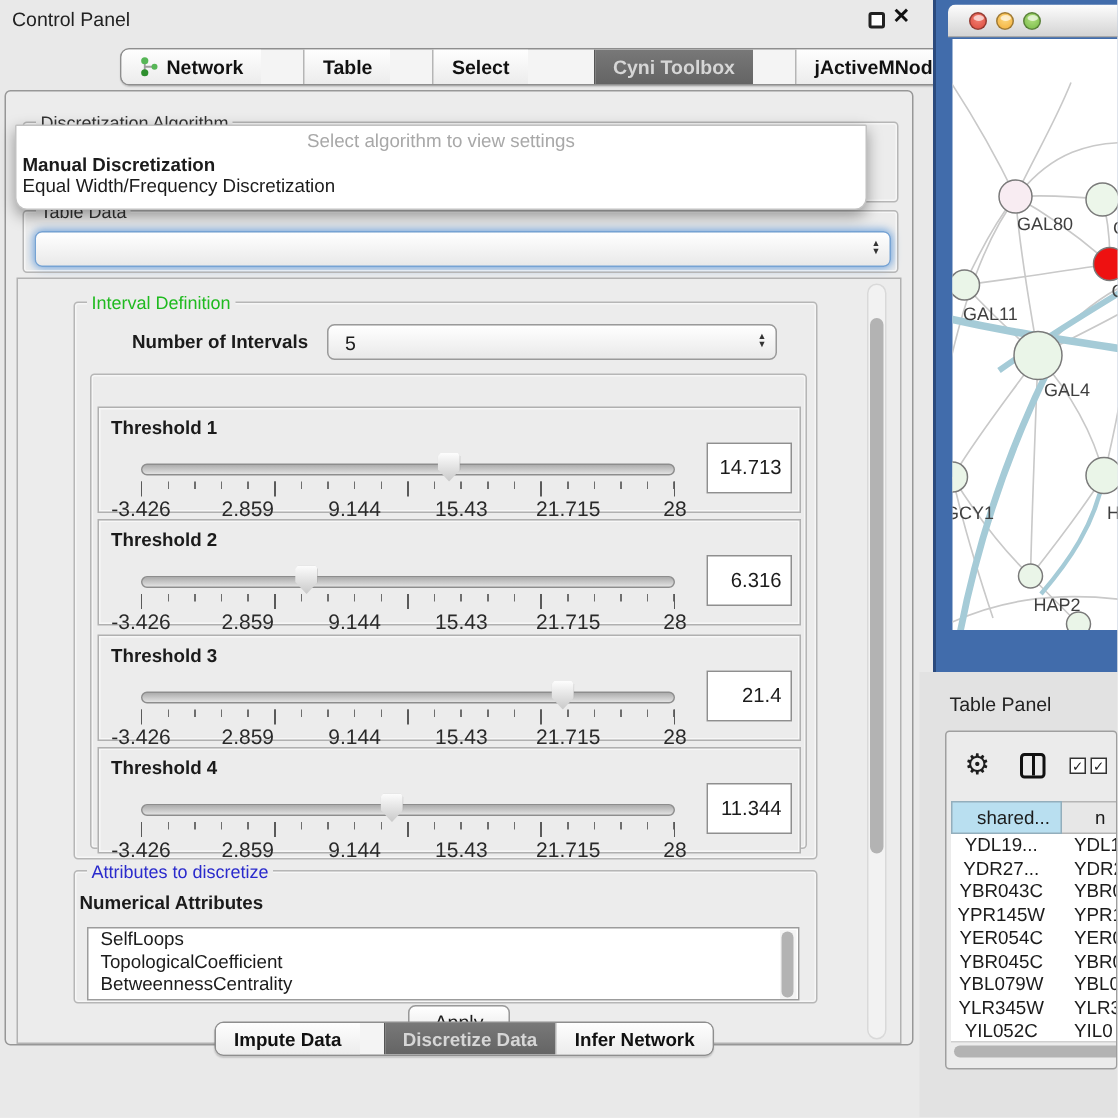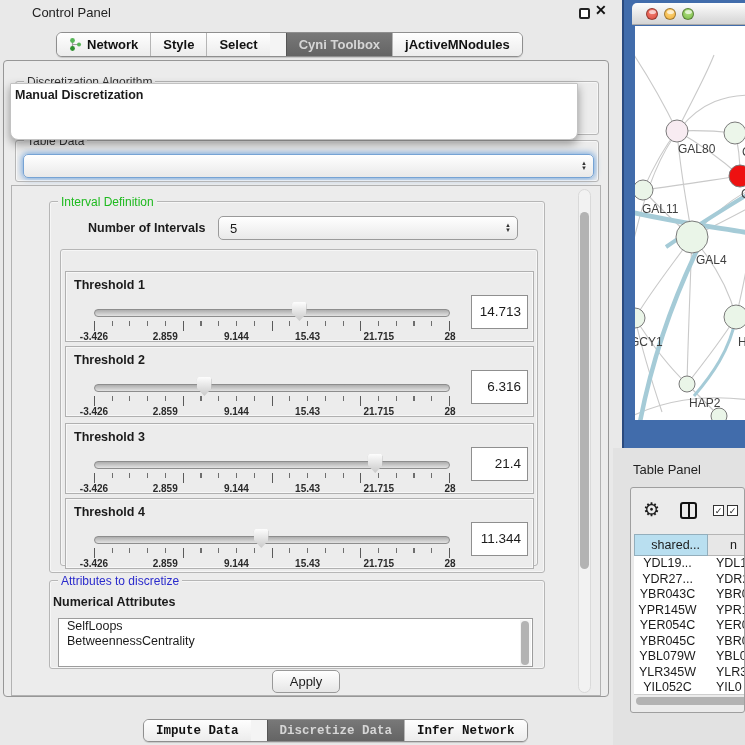--- a/index.html
+++ b/index.html
@@ -3,31 +3,31 @@
 <meta charset="utf-8">
 <style>
   * { margin:0; padding:0; box-sizing:border-box; }
   html,body { width:745px; height:745px; overflow:hidden; }
   body { font-family:"Liberation Sans", sans-serif; background:#e9e9e9; position:relative; color:#1b1b1b; }
   .abs { position:absolute; }
 
   
   #control-panel { left:0; top:0; width:613px; height:745px; background:#e9e9e9; }
   #cp-titlebar { left:0; top:0; width:613px; height:26px; }
-  #cp-title { left:8px; top:5px; font-size:13px; color:#222;margin-left:24px; }
+  #cp-title { left:8px; top:5px; font-size:13px; color:#222; }
   #btn-float { left:579px; top:8px; width:11px; height:11px; border:2px solid #222; border-radius:2px; background:#fff; }
   #btn-close { left:595px; top:2px; font-size:14px; font-weight:bold; color:#111; }
 
   
   .seg-row { height:25px; display:flex; border:1px solid #8e8e8e; border-radius:6px; overflow:hidden; background:#f4f4f4; box-shadow:0 1px 1px rgba(0,0,0,.15); }
   .seg { display:flex; align-items:center; justify-content:center; gap:5px; font-size:13px; font-weight:bold; padding:0 12px; background:linear-gradient(#fefefe,#ececec); color:#111; border-left:1px solid #b5b5b5; white-space:nowrap; }
   .seg:first-child { border-left:none; }
   .seg.dark { background:linear-gradient(#787878,#646464); color:#d6d6d6; border-left:1px solid #555;margin-left:16px; }
-  #tabs-top { left:56px; top:32px; }
-  #tabs-bottom { left:143px; top:719px; height:23px;font-family:Liberation Mono, monospace; }
+  #tabs-top { left:80px; top:32px;gap:28px; }
+  #tabs-bottom { left:143px; top:681px; height:23px; }
   #tabs-bottom .seg { font-size:12.5px; }
 
   
   #content-panel { left:3px; top:60px; width:606px; height:637px; background:#ececec; border:1px solid #979797; border-radius:4px; }
 
   .groupbox { position:absolute; border:1px solid #b6b6b6; border-radius:3px; box-shadow:inset 0 0 0 1px rgba(255,255,255,.55); }
   .legend { position:absolute; top:-7px; left:8px; background:#ececec; padding:0 3px; font-size:12px; white-space:nowrap; }
 
   
   .combo { position:absolute; background:linear-gradient(#ffffff,#e9e9e9); border:1px solid #9a9a9a; border-radius:5px; font-size:13px; display:flex; align-items:center; }
@@ -54,21 +54,21 @@
   #thresh-group { left:10px; top:47px; width:478px; height:317px; }
 
   .thresh-panel { position:absolute; left:4px; width:469px; height:71px; background:#ececec; border:1px solid #b0b0b0; box-shadow:inset 0 0 0 1px rgba(255,255,255,.6); }
   .thresh-label { position:absolute; left:8px; top:6px; font-size:12.5px; font-weight:bold; }
   .slider-zone { position:absolute; left:28px; top:36px; width:356px; height:32px; }
   .slider-track { position:absolute; left:0; top:1px; width:356px; height:8px; background:linear-gradient(#adadad,#e2e2e2); border:1px solid #8d8d8d; border-radius:4px; }
   .slider-thumb { position:absolute; top:-6px; width:15px; height:19px; transform:translateX(-50%); background:linear-gradient(#fdfdfd,#c9c9c9); clip-path:polygon(12% 0,88% 0,100% 12%,100% 58%,50% 100%,0 58%,0 12%); filter:drop-shadow(0 0 1px #777); z-index:5; }
   .ticks-minor { position:absolute; left:0; top:13px; width:357px; height:5px; background:repeating-linear-gradient(to right,#6e6e6e 0 1px,transparent 1px 17.75px); }
   .ticks-major { position:absolute; left:0; top:13px; width:357px; height:10px; background:repeating-linear-gradient(to right,#5a5a5a 0 1px,transparent 1px 88.75px); }
   .scale-row { position:absolute; left:0; top:23px; width:356px; height:12px; }
-  .scale-row span { position:absolute; transform:translateX(-50%); font-size:10px; font-weight:bold; color:#2a2a2a; white-space:nowrap; }
+  .scale-row span { position:absolute; transform:translateX(-50%); font-size:14px; font-weight:normal; color:#2a2a2a; white-space:nowrap; }
   .value-box { position:absolute; left:405px; top:23px; width:57px; height:34px; background:#fff; border:1px solid #8f8f8f; font-size:13.5px; text-align:right; line-height:32px; padding-right:6px; }
 
   
   #attr-group { left:37px; top:394px; width:496px; height:89px; }
   #attr-label { left:3px; top:14px; font-size:12.5px; font-weight:bold; position:absolute; }
   #attr-list { position:absolute; left:8px; top:37px; width:475px; height:49px; background:#fff; border:1px solid #9c9c9c; overflow:hidden; font-size:12.5px; }
   #attr-list .row { padding-left:8px; height:15px; line-height:15px; white-space:nowrap; }
   #attr-scroll { position:absolute; right:1px; top:1px; width:11px; height:46px; background:#f4f4f4; }
   #attr-scroll .vscroll-thumb { left:1px; top:1px; width:8px; height:44px; }
 
@@ -124,21 +124,21 @@
       <svg id="net-tab-icon" viewBox="0 0 13 15">
         <line x1="3.5" y1="4" x2="3.5" y2="11" stroke="#9e9e9e" stroke-width="1.2"></line>
         <line x1="3.5" y1="7.5" x2="9.5" y2="7.5" stroke="#9e9e9e" stroke-width="1.2"></line>
         <circle cx="3.5" cy="3.5" r="2.4" fill="#57b657"></circle>
         <circle cx="3.5" cy="11.5" r="2.4" fill="#2e8f2e"></circle>
         <circle cx="10" cy="7.5" r="2" fill="#57b657"></circle>
       </svg>
       <span>Network</span>
     </div>
     <div class="seg">
-        <span>Style</span>
+        <span>Table</span>
       </div>
     <div class="seg">
         <span>Select</span>
       </div>
     <div class="seg dark">
         <span>Cyni Toolbox</span>
       </div>
     <div class="seg">
         <span>jActiveMNodules</span>
       </div>
@@ -258,38 +258,41 @@
         </div>
       </div>
 
       <div class="groupbox" id="attr-group">
         <div class="legend" style="color:#2a2acc;">Attributes to discretize</div>
         <div id="attr-label">Numerical Attributes</div>
         <div id="attr-list">
           <div>
 
           <div class="row">SelfLoops</div>
+              <div class="row">TopologicalCoefficient</div>
               <div class="row">BetweennessCentrality</div>
             </div>
           <div id="attr-scroll">
               <div class="vscroll-thumb"></div>
             </div>
         </div>
       </div>
 
       <div id="apply-btn" class="abs">Apply</div>
 
       <div class="vscroll-track">
         <div class="vscroll-thumb"></div>
       </div>
     </div>
   </div>
 
   <div id="algo-popup" class="abs">
+    <div id="popup-placeholder">Select algorithm to view settings</div>
     <div class="popup-item bold">Manual Discretization</div>
+    <div class="popup-item">Equal Width/Frequency Discretization</div>
   </div>
 
   <div id="tabs-bottom" class="abs seg-row">
     <div class="seg">
         <span>Impute Data</span>
       </div>
     <div class="seg dark">
         <span>Discretize Data</span>
       </div>
     <div class="seg">

